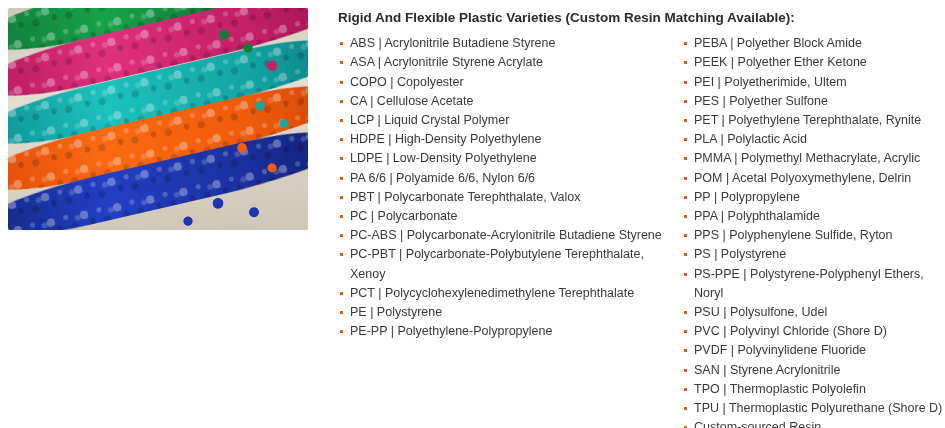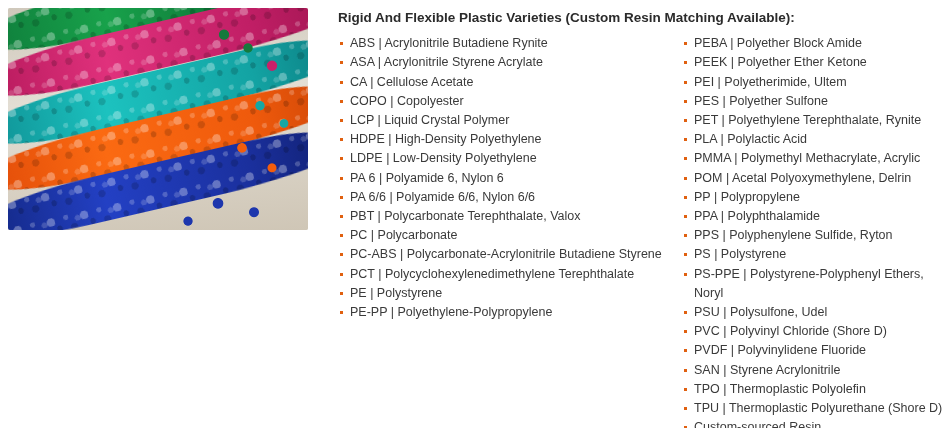--- a/index.html
+++ b/index.html
@@ -165,32 +165,32 @@
       <div class="row blue"></div>
       <div class="scatter"></div>
     </div>
   </div>
 
   <div class="content">
     <h1 class="heading">Rigid And Flexible Plastic Varieties (Custom Resin Matching Available):</h1>
     <div class="columns">
       <div class="col left-col">
         <ul class="list" id="left-list">
-            <li>ABS | Acrylonitrile Butadiene Rynite</li>
+            <li>ABS | Acrylonitrile Butadiene Styrene</li>
             <li>ASA | Acrylonitrile Styrene Acrylate</li>
+            <li>COPO | Copolyester</li>
             <li>CA | Cellulose Acetate</li>
-            <li>COPO | Copolyester</li>
             <li>LCP | Liquid Crystal Polymer</li>
             <li>HDPE | High-Density Polyethylene</li>
             <li>LDPE | Low-Density Polyethylene</li>
-            <li>PA 6 | Polyamide 6, Nylon 6</li>
             <li>PA 6/6 | Polyamide 6/6, Nylon 6/6</li>
             <li>PBT | Polycarbonate Terephthalate, Valox</li>
             <li>PC | Polycarbonate</li>
             <li>PC-ABS | Polycarbonate-Acrylonitrile Butadiene Styrene</li>
+            <li>PC-PBT | Polycarbonate-Polybutylene Terephthalate, Xenoy</li>
             <li>PCT | Polycyclohexylenedimethylene Terephthalate</li>
             <li>PE | Polystyrene</li>
             <li>PE-PP | Polyethylene-Polypropylene</li>
           </ul>
       </div>
       <div class="col right-col">
         <ul class="list" id="right-list">
             <li>PEBA | Polyether Block Amide</li>
             <li>PEEK | Polyether Ether Ketone</li>
             <li>PEI | Polyetherimide, Ultem</li>

